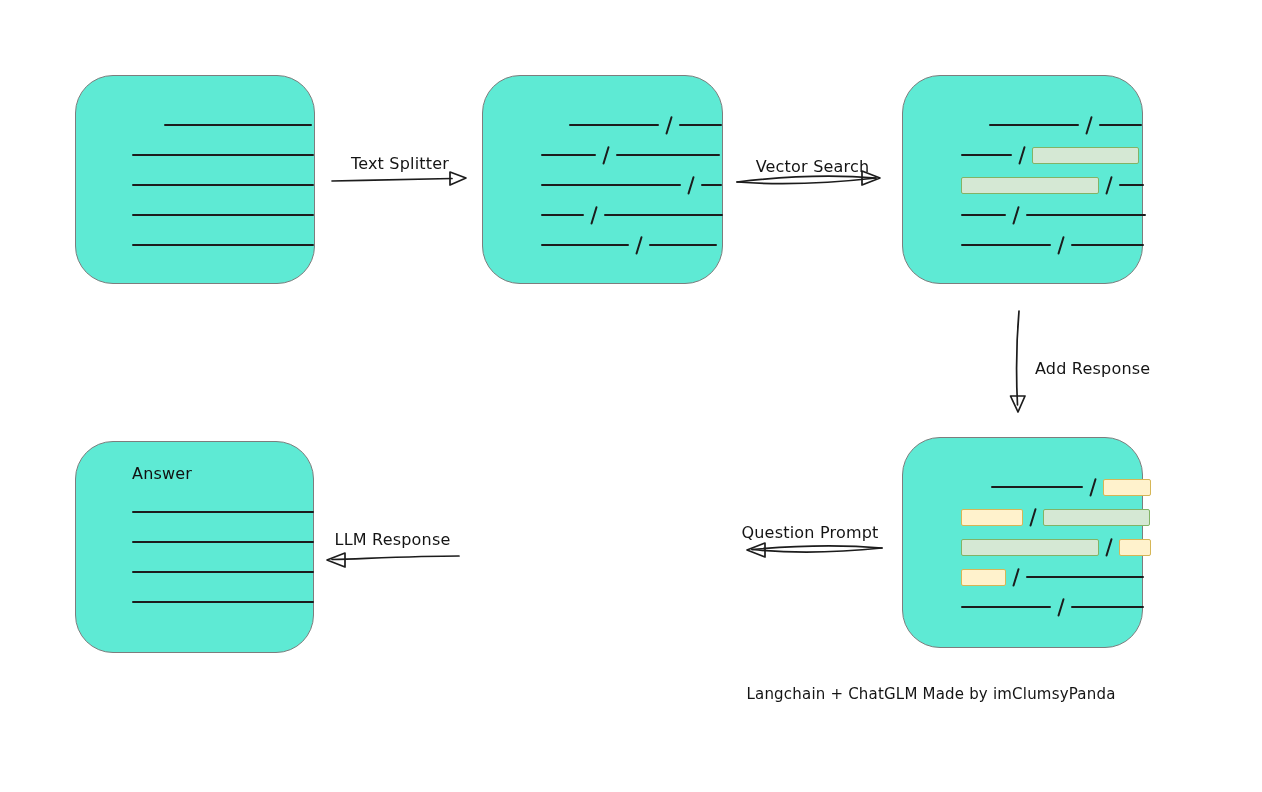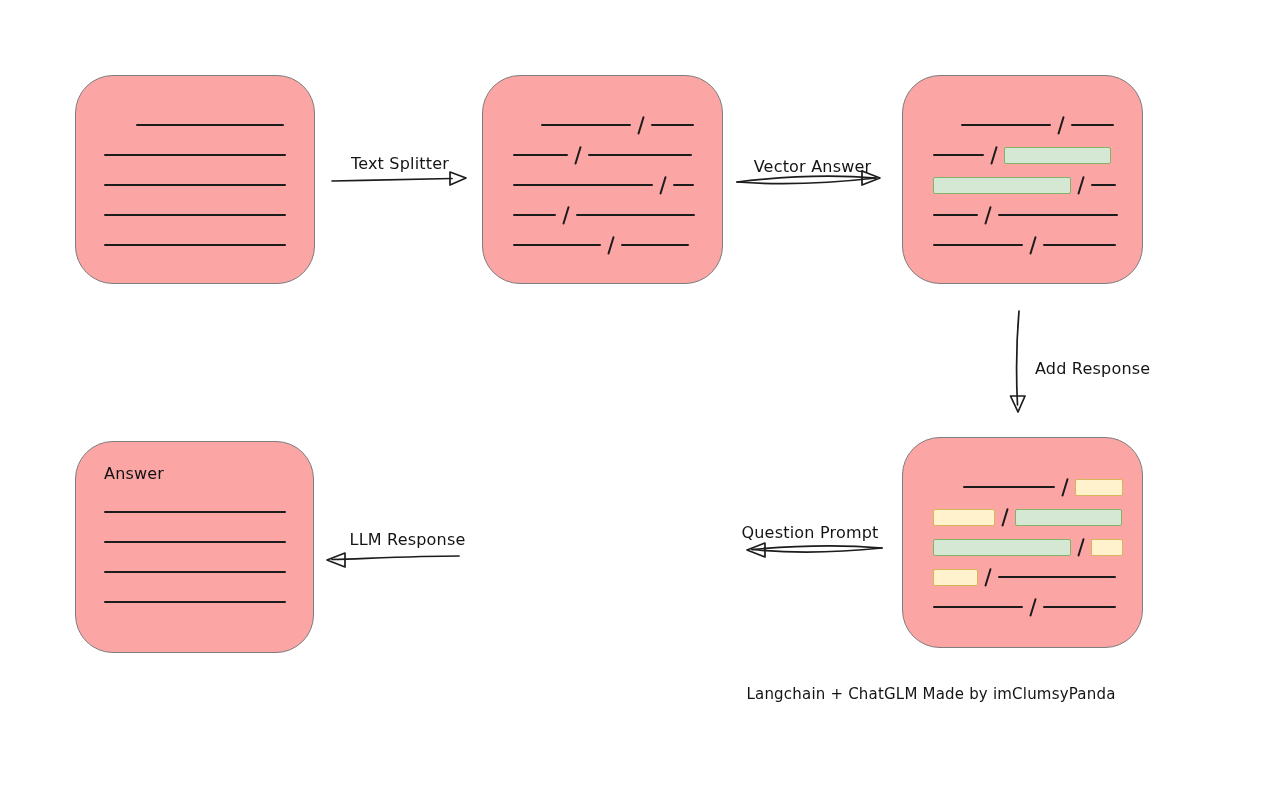--- a/index.html
+++ b/index.html
@@ -1,19 +1,19 @@
 <!DOCTYPE html>
 <html><head>
 <meta charset="utf-8">
 <style>
   html,body{margin:0;padding:0;background:#ffffff;}
   #canvas{position:relative;width:1262px;height:792px;background:#ffffff;overflow:hidden;
           font-family:"DejaVu Sans",sans-serif;color:#141414;}
-  .box{position:absolute;border:1.3px solid #7d7d7d;border-radius:38px;background:#fca5a5;
-       box-sizing:border-box;}
+  .box{position:absolute;border:1.3px solid #7d7d7d;border-radius:38px;background:#5eead4;
+       box-sizing:border-box;padding-left:28px;}
   .chunk-body{padding:34px 30px 0 30px;}
   .seg-row{display:flex;align-items:center;height:30px;gap:7px;}
   .seg-line{height:2px;background:#1c1c1c;border-radius:1px;flex:0 0 auto;}
   .seg-slash{width:2.4px;height:19px;background:#1c1c1c;transform:rotate(17deg);
              border-radius:1px;margin:0 2px;flex:0 0 auto;}
   .seg-bar{height:17px;border:1.4px solid #999;border-radius:2px;box-sizing:border-box;flex:0 0 auto;}
   .doc-body{padding:34px 28px 0 28px;}
   .label{font-size:16px;letter-spacing:.2px;color:#111;}
   .answer-body{padding:22px 28px 0 28px;}
   .answer-lines{margin-top:14px;}
@@ -184,19 +184,19 @@
       <path d="M882,548 C 838,552.5 792,553.5 752,549.5"></path>
       <path d="M765,543 L747,550 L765,557 Z"></path>
     </g>
     <g>
       <path d="M459,556 C 420,556 378,558 332,559.5"></path>
       <path d="M345,553 L327,560 L345,567 Z"></path>
     </g>
   </svg>
 
   <div class="arrow-label" style="left:330px;top:146px;width:140px;">Text Splitter</div>
-  <div class="arrow-label" style="left:740px;top:149px;width:145px;">Vector Answer</div>
+  <div class="arrow-label" style="left:740px;top:149px;width:145px;">Vector Search</div>
   <div class="arrow-label" style="left:1035px;top:351px;width:120px;text-align:left;">Add Response</div>
   <div class="arrow-label" style="left:735px;top:515px;width:150px;">Question Prompt</div>
-  <div class="arrow-label" style="left:340px;top:522px;width:135px;">LLM Response</div>
+  <div class="arrow-label" style="left:325px;top:522px;width:135px;">LLM Response</div>
 
   <div id="caption">Langchain + ChatGLM Made by imClumsyPanda</div>
 </div>
 
 </body></html>

